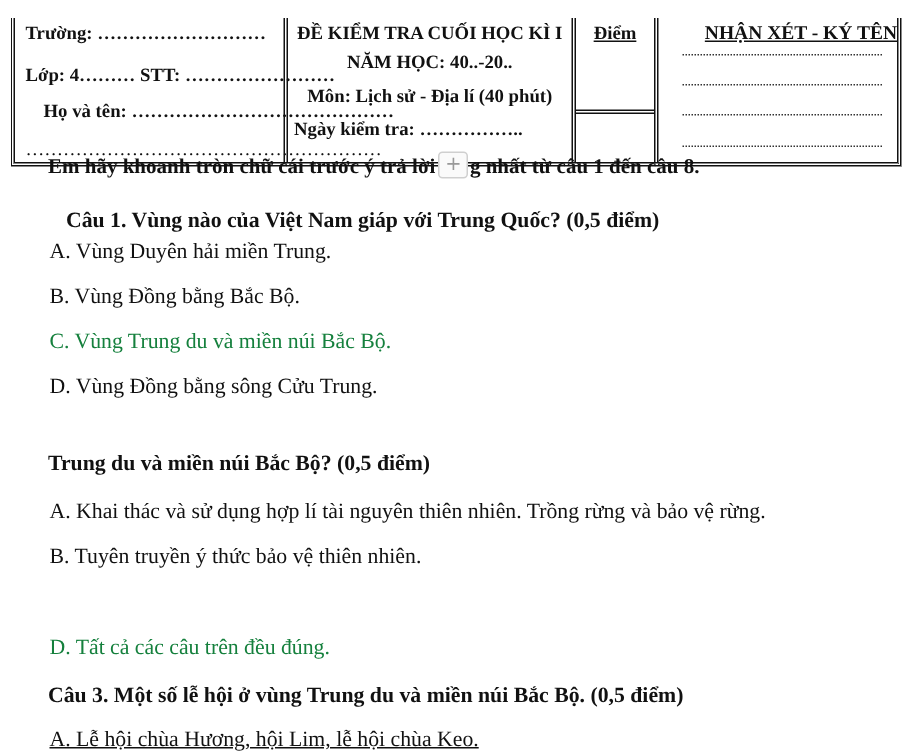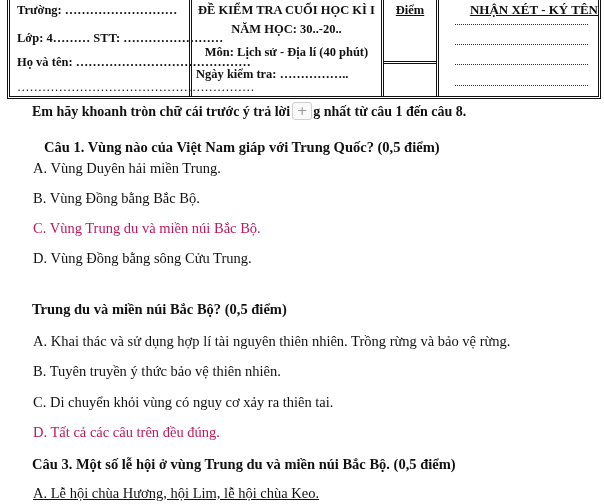--- a/index.html
+++ b/index.html
@@ -6,38 +6,38 @@
     html, body {
       width: 604px; height: 504px; overflow: hidden;
       background: #ffffff;
       font-family: "Liberation Serif", "DejaVu Serif", serif;
       color: #111111;
     }
     .page { position: relative; width: 604px; height: 504px; }
 
     
     .hdr {
-      position: absolute; left: 7px; top: 0; width: 594px; height: 99px;
+      position: absolute; left: 7px; top: 12px; width: 594px; height: 99px;
       border: 3px double #111;
       border-top: none;
       display: flex;
     }
     .col { position: relative; height: 100%; }
     .col + .col { border-left: 3px double #111; }
     .c1 { width: 179px; }
     .c2 { width: 192px; }
     .c3 { width: 55px; display: flex; flex-direction: column; }
     .c4 { flex: 1; }
 
     .c1 .line {
       position: absolute; left: 7px; font-size: 12.5px; font-weight: bold; white-space: nowrap;
     }
     .c1 .l1 { top: 3px; }
     .c1 .l2 { top: 31px; }
-    .c1 .l3 { top: 55px; }
+    .c1 .l3 { top: 55px; margin-left: 12px; }
     .c1 .l4 { top: 80px; font-weight: normal; letter-spacing: 0; }
 
     .c2 .t {
       position: absolute; left: 0; right: 0; text-align: center; font-size: 12.5px; font-weight: bold; white-space: nowrap;
     }
     .c2 .t1 { top: 3px; }
     .c2 .t2 { top: 22px; }
     .c2 .t3 { top: 45px; }
     .c2 .t4 { top: 67px; text-align: left; left: 4px; }
 
@@ -52,21 +52,21 @@
       position: absolute; left: 16px; right: 10px; border-bottom: 1px dotted #333; height: 0;
     }
     .c4 .d1 { top: 24px; }
     .c4 .d2 { top: 44px; }
     .c4 .d3 { top: 64px; }
     .c4 .d4 { top: 85px; }
 
     
     .txt { position: absolute; white-space: nowrap; font-size: 14.5px; }
     .b { font-weight: bold; }
-    .red { color: #be185d; }
+    .red { color: #15803d; }
 
     .instr { left: 32px; top: 104px; font-size: 14px; }
     .plus-btn {
       display: inline-block; width: 20px; height: 18px; vertical-align: middle;
       border: 1px solid #cfcfcf; border-radius: 3px; background: #fafafa;
       color: #999; font-family: "DejaVu Sans", sans-serif; font-size: 13px; line-height: 16px; text-align: center;
       margin: -3px 1px 0 2px; font-weight: normal;
     }
   </style>
 </head>
@@ -76,21 +76,21 @@
 
   <div class="hdr">
     <div class="col c1">
       <div class="line l1">Trường: ………………………</div>
       <div class="line l2">Lớp: 4……… STT: ……………………</div>
       <div class="line l3">Họ và tên: ……………………………………</div>
       <div class="line l4">…………………………………………………</div>
     </div>
     <div class="col c2">
       <div class="t t1">ĐỀ KIỂM TRA CUỐI HỌC KÌ I</div>
-      <div class="t t2">NĂM HỌC: 30..-20..</div>
+      <div class="t t2">NĂM HỌC: 40..-20..</div>
       <div class="t t3">Môn: Lịch sử - Địa lí (40 phút)</div>
       <div class="t t4">Ngày kiểm tra: ……………..</div>
     </div>
     <div class="col c3">
       <div class="top"><span class="lbl">Điểm</span></div>
       <div class="bot"></div>
     </div>
     <div class="col c4">
       <div class="title">NHẬN XÉT - KÝ TÊN</div>
       <div class="dots d1"></div>
@@ -106,19 +106,18 @@
 
   <div class="txt b" style="left:44px; top:128px;margin-top:11px;">Câu 1. Vùng nào của Việt Nam giáp với Trung Quốc? (0,5 điểm)</div>
   <div class="txt" style="left:33px; top:190px;">B. Vùng Đồng bằng Bắc Bộ.</div>
   <div class="txt" style="left:33px; top:160px;">A. Vùng Duyên hải miền Trung.</div>
   <div class="txt red" style="left:33px; top:220px;">C. Vùng Trung du và miền núi Bắc Bộ.</div>
   <div class="txt" style="left:33px; top:250px;">D. Vùng Đồng bằng sông Cửu Trung.</div>
 
   <div class="txt b" style="left:32px; top:301px;">Trung du và miền núi Bắc Bộ? (0,5 điểm)</div>
   <div class="txt" style="left:33px; top:333px;">A. Khai thác và sử dụng hợp lí tài nguyên thiên nhiên. Trồng rừng và bảo vệ rừng.</div>
   <div class="txt" style="left:33px; top:363px;">B. Tuyên truyền ý thức bảo vệ thiên nhiên.</div>
-  <div class="txt" style="left:33px; top:394px;">C. Di chuyển khỏi vùng có nguy cơ xảy ra thiên tai.</div>
   <div class="txt red" style="left:33px; top:424px;">D. Tất cả các câu trên đều đúng.</div>
 
   <div class="txt b" style="left:32px; top:456px;">Câu 3. Một số lễ hội ở vùng Trung du và miền núi Bắc Bộ. (0,5 điểm)</div>
   <div class="txt" style="left:33px; top:485px;text-decoration:underline;">A. Lễ hội chùa Hương, hội Lim, lễ hội chùa Keo.</div>
 
 </div>
 
 </body></html>

